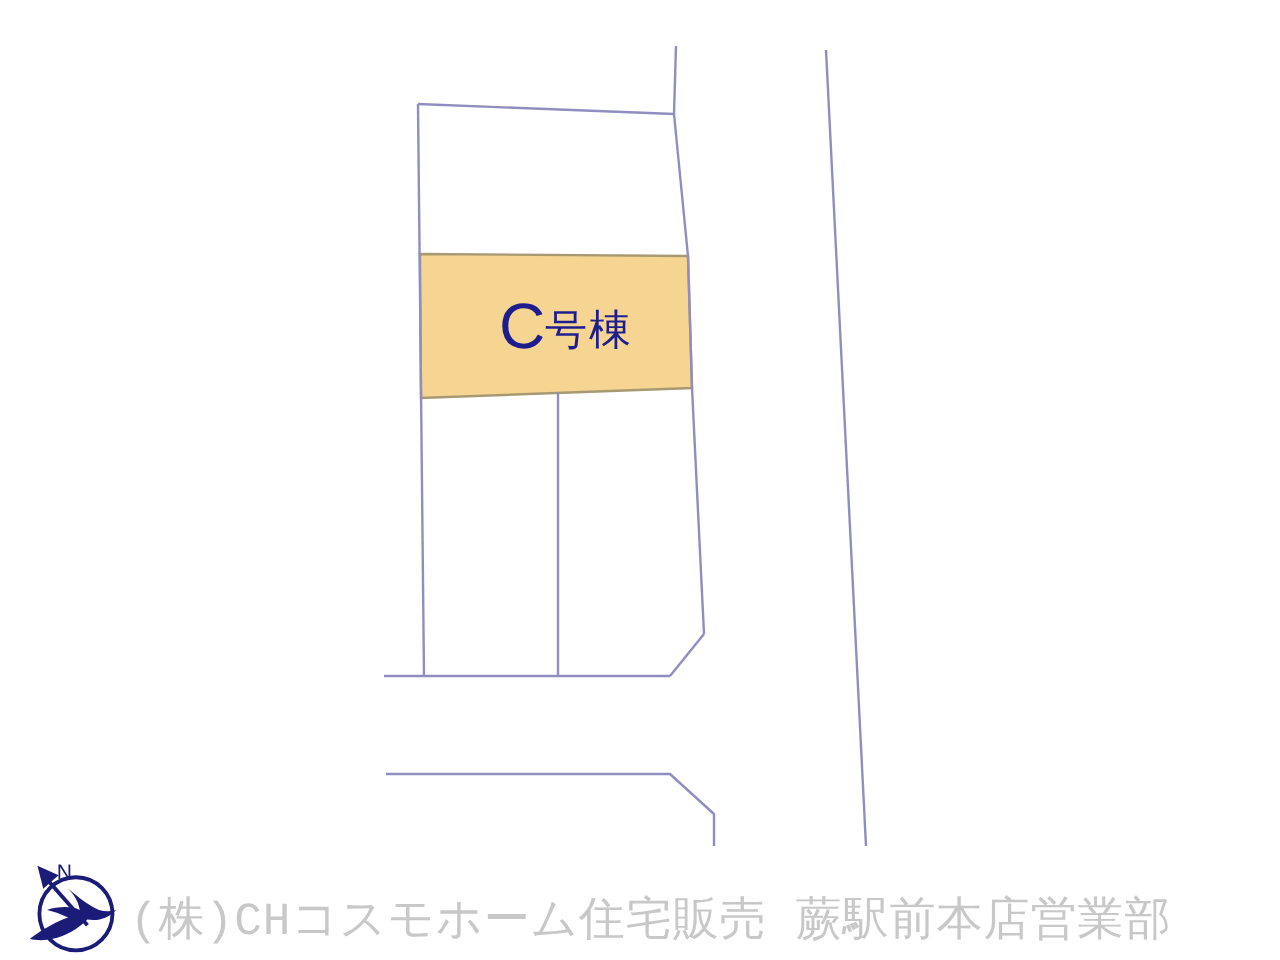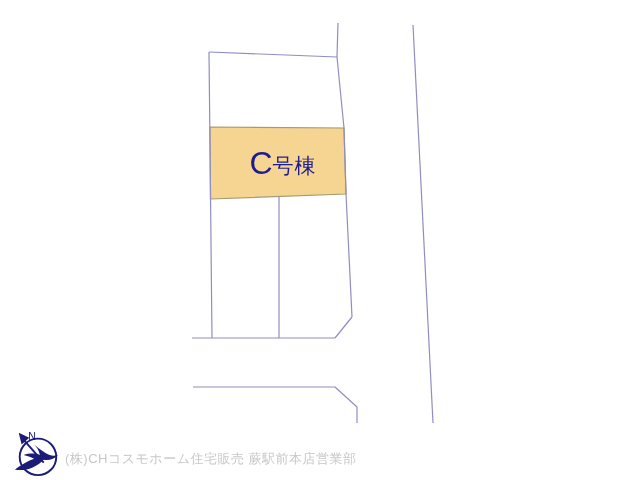--- a/index.html
+++ b/index.html
@@ -39,26 +39,27 @@
   .watermark {
     position: absolute;
     left: 12px;
     top: 428px;
     height: 52px;
     display: flex;
     align-items: center;
   }
   .watermark .logo { width: 50px; height: 52px; flex: 0 0 auto; }
   .watermark-text {
-    font-size: 13px;
+    font-size: 23px;
     color: #c8c8c8;
     letter-spacing: 0.5px;
     margin-left: 3px;
     margin-top: 10px;
     white-space: nowrap;
+    font-family: Liberation Mono, monospace;
   }
 </style>
 </head>
 <body>
 
 <div class="stage">
 
   <svg class="plan-svg" viewBox="0 0 640 480">
 
     <polygon points="210,127 344,128 346,194 210.5,199" stroke="#a79a72" stroke-width="1.2" fill="#f6d492"></polygon>

